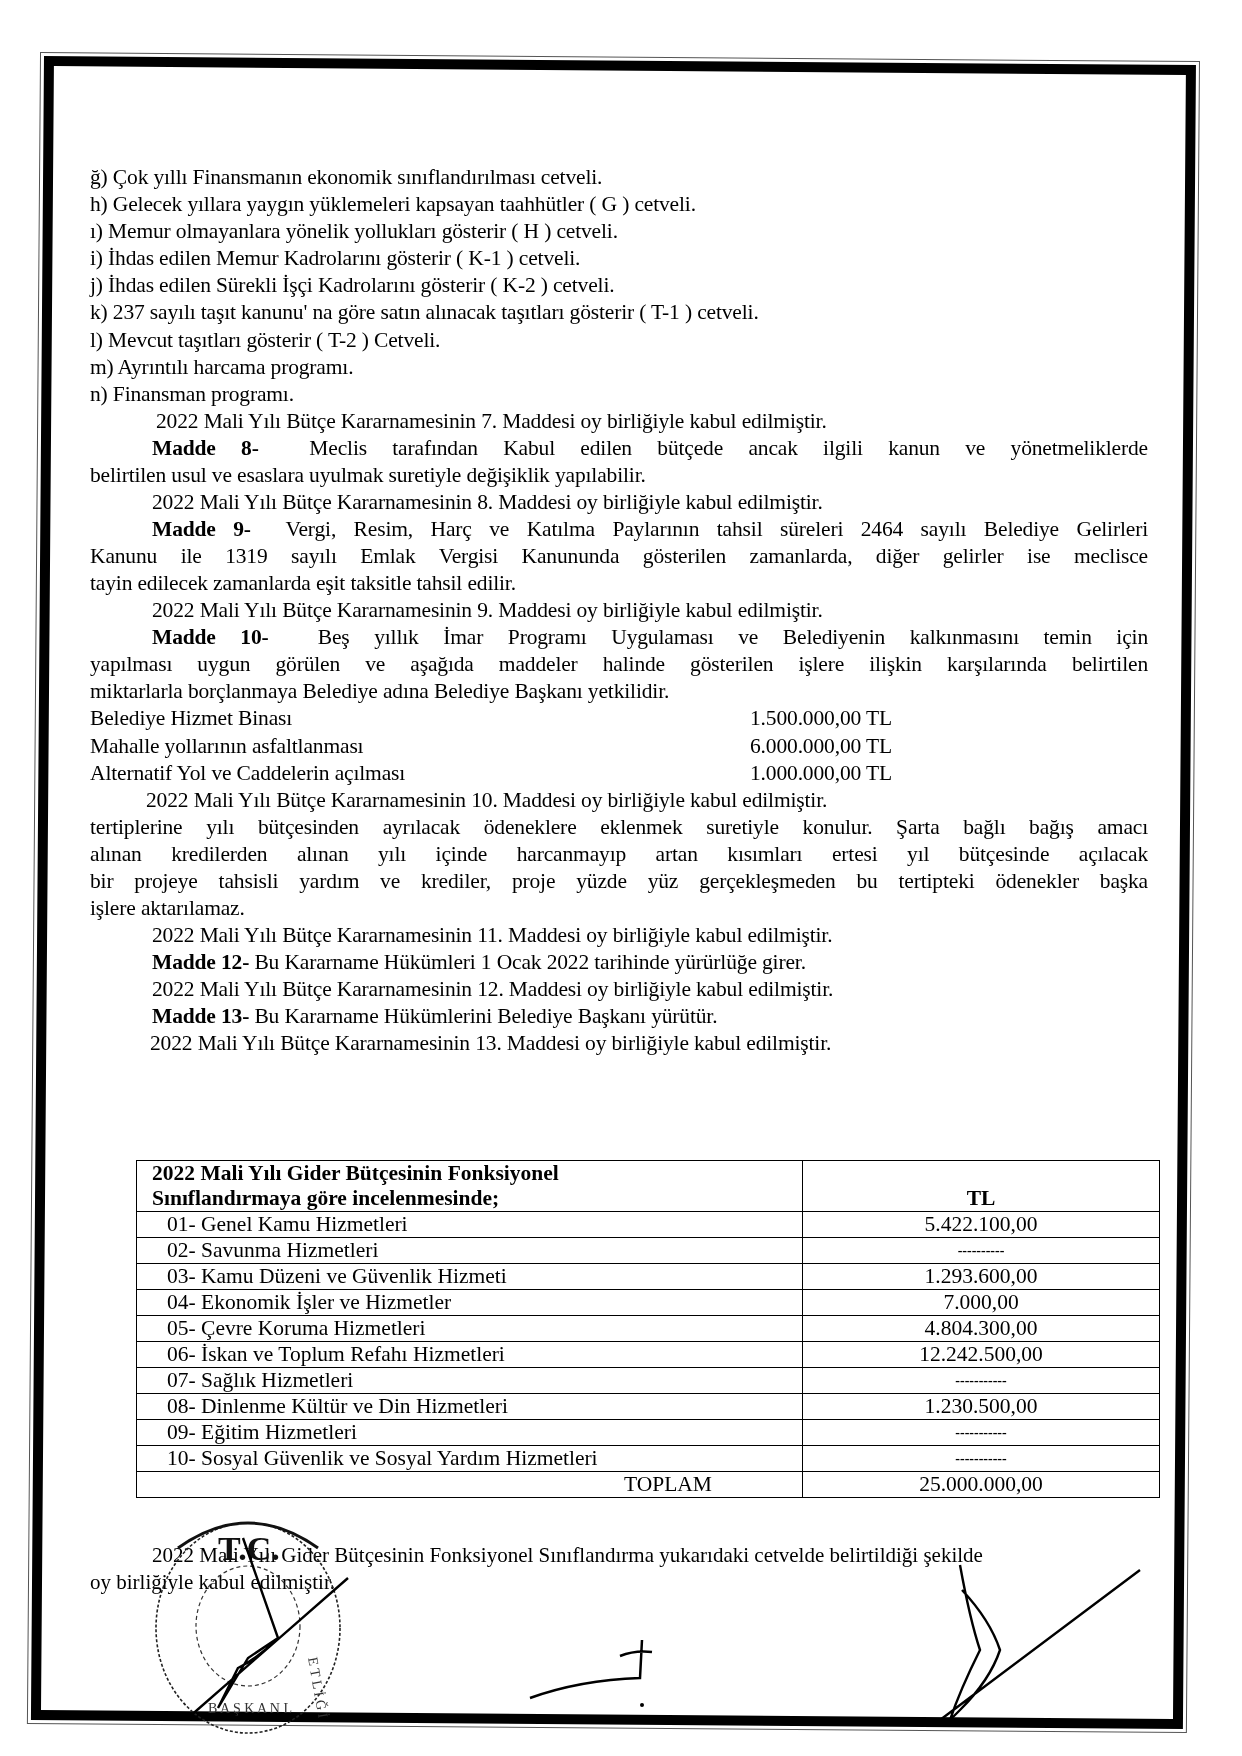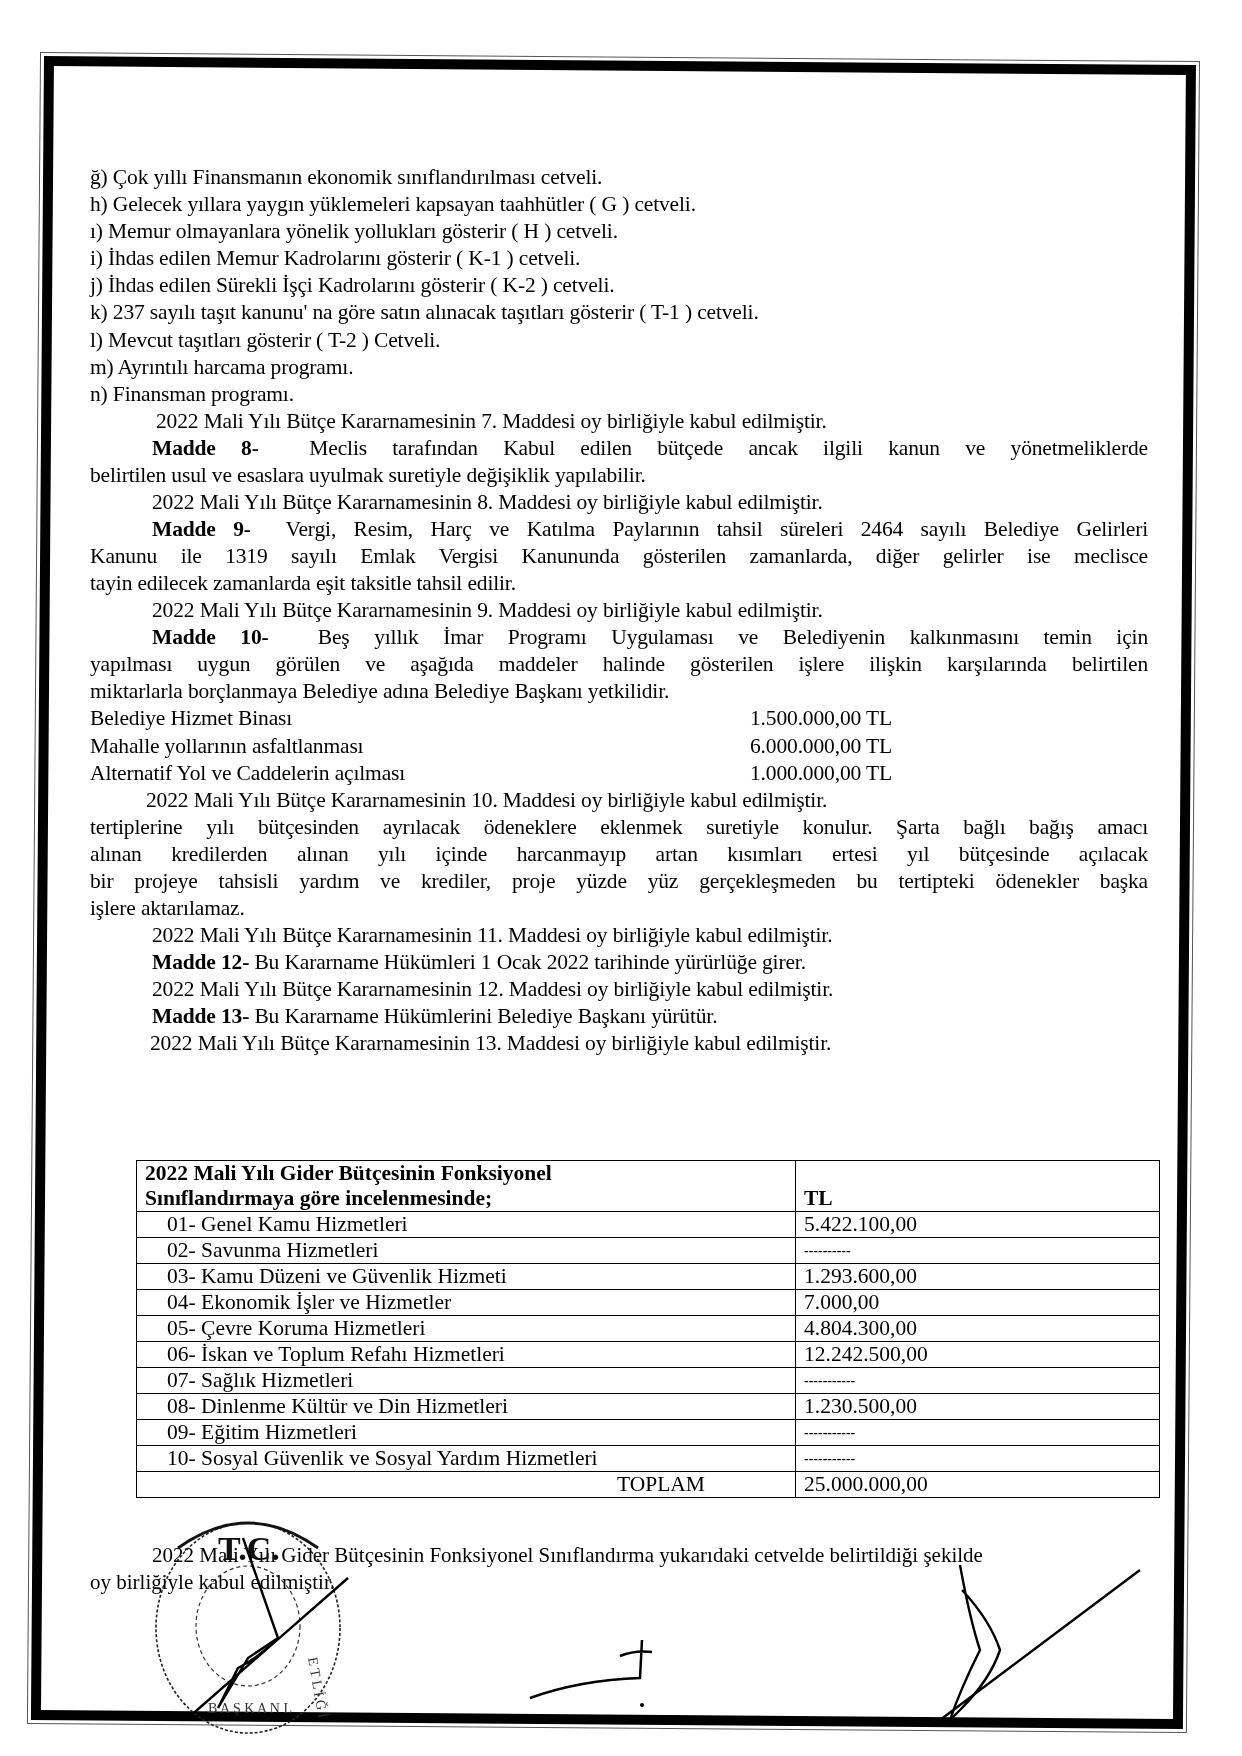--- a/index.html
+++ b/index.html
@@ -61,26 +61,26 @@
     position: absolute;
     left: 136px;
     top: 1160px;
     width: 1024px;
     border-collapse: collapse;
     font-size: 21.5px;
     line-height: 25px;
   }
   .tbl td {
     border: 1.5px solid #000;
-    padding: 0 8px;
+    padding: 0 15px;
     vertical-align: bottom;
     height: 25px;
   }
   .tbl .c1 { width: 560px; }
-  .tbl .c2 { }
+  .tbl .c2 { text-align: center; }
   .tbl .head td { font-weight: bold; }
   .tbl .item { padding-left: 30px; }
   .tbl .dash { letter-spacing: 0; font-size: 14px; font-weight: bold; }
   .tbl .total-lbl { text-align: right; padding-right: 90px; }
 
   .closing {
     position: absolute;
     left: 90px;
     top: 1542px;
     width: 1058px;

